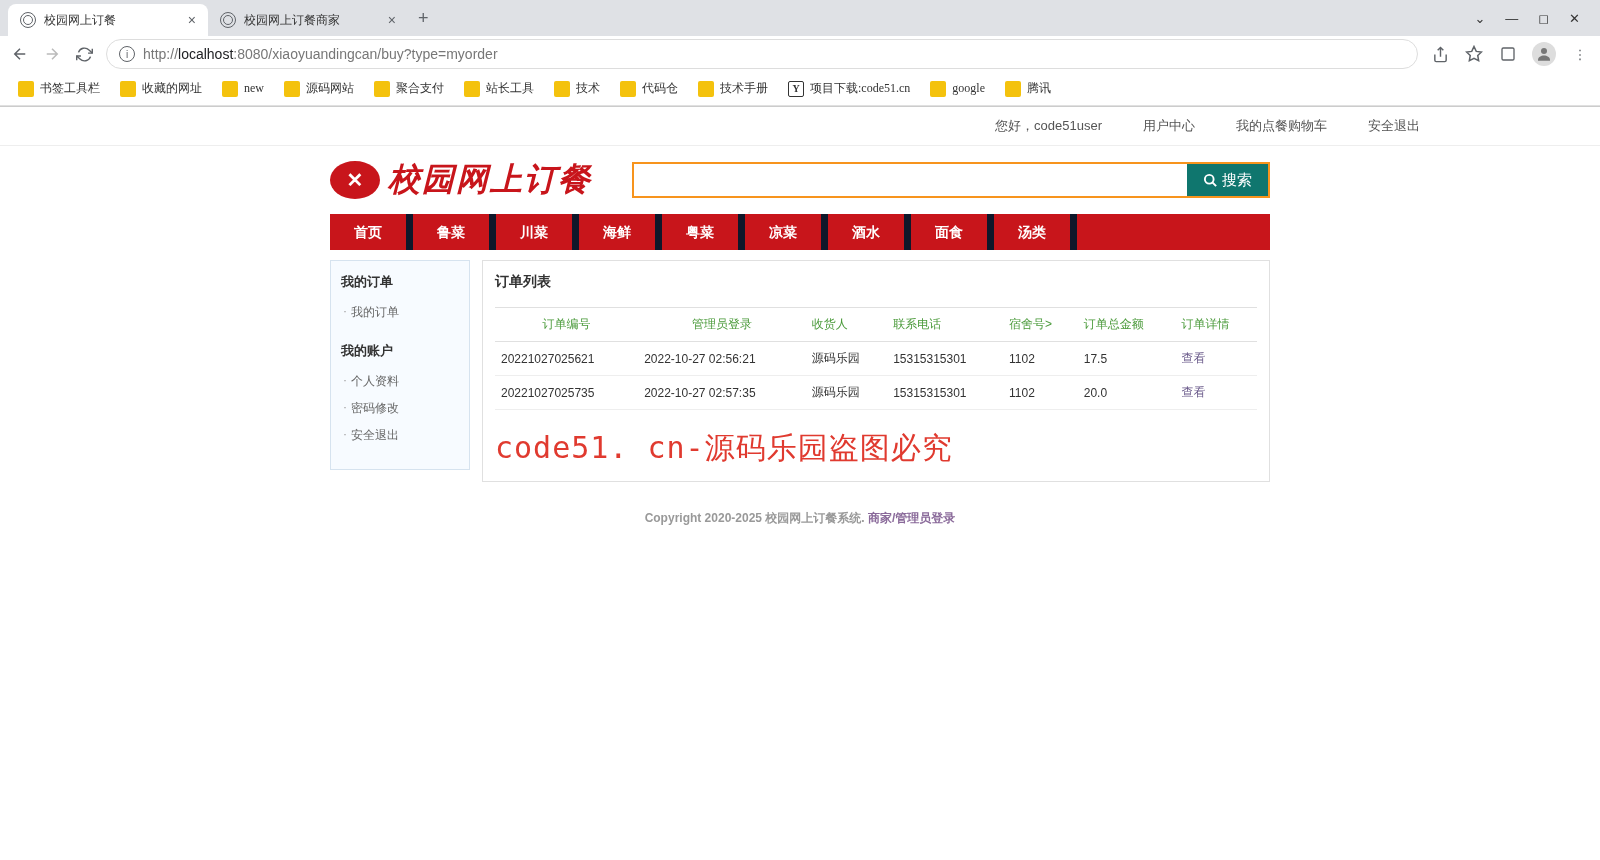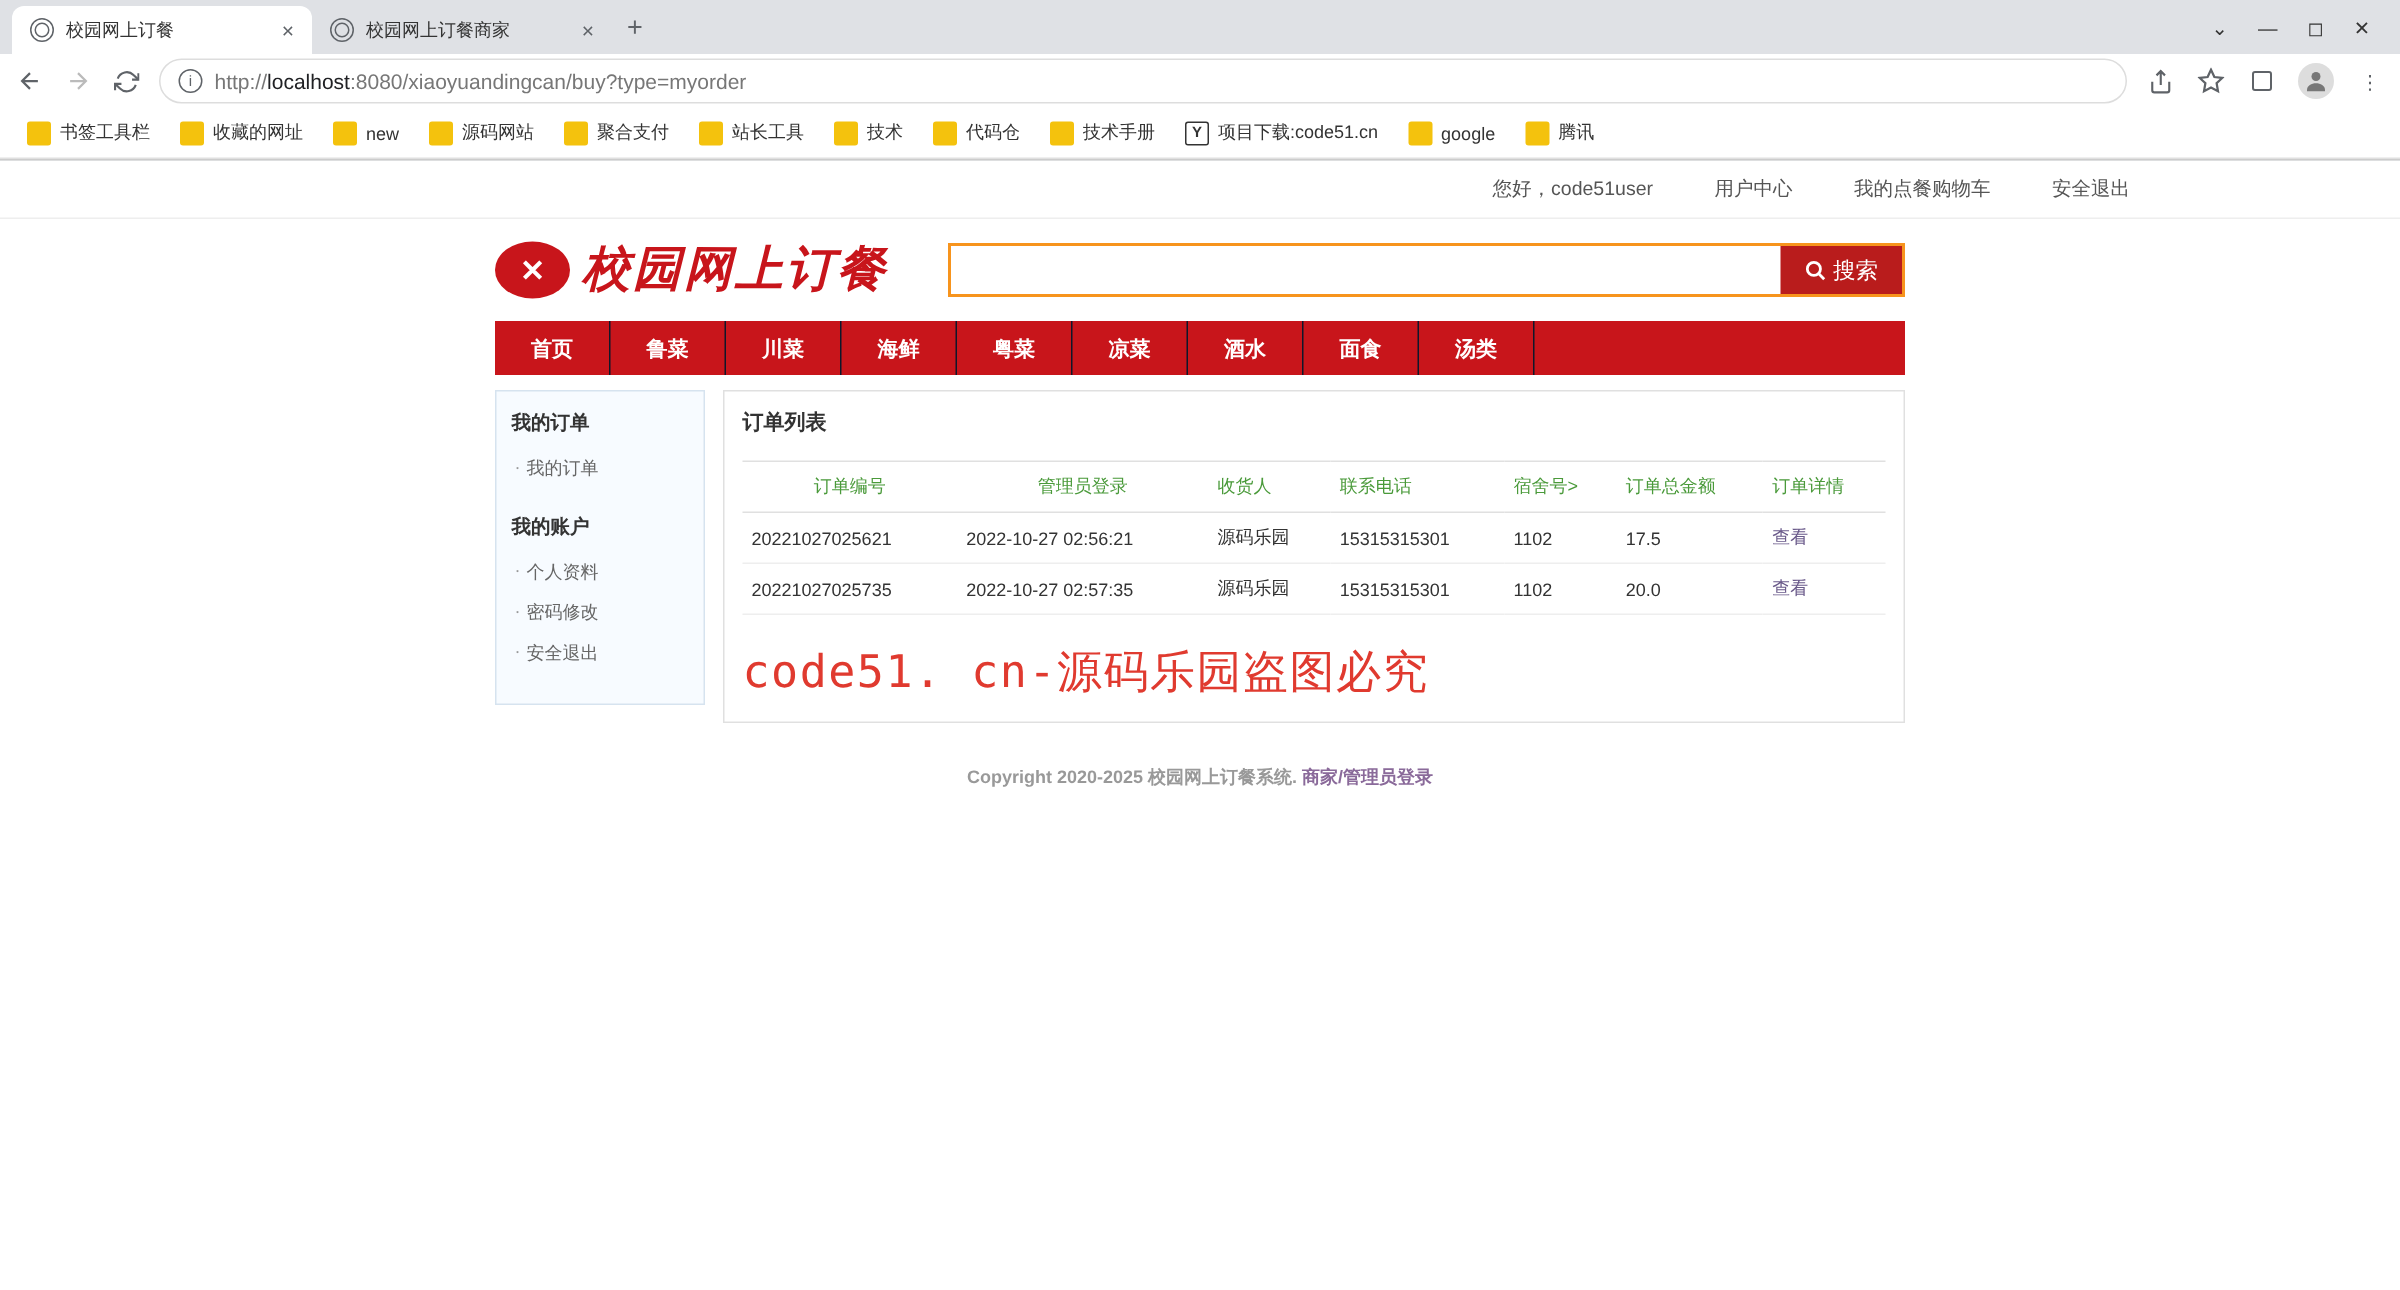--- a/index.html
+++ b/index.html
@@ -21,41 +21,41 @@
 .nav-bar { display: flex; align-items: center; height: 36px; padding: 0 10px; gap: 12px; background: #fff; }
 .nav-icon { width: 20px; height: 20px; display: flex; align-items: center; justify-content: center; color: #5f6368; cursor: pointer; }
 .nav-icon.disabled { color: #bbb; }
 .url-bar { flex: 1; display: flex; align-items: center; background: #fff; border: 1px solid #ddd; border-radius: 20px; height: 30px; padding: 0 12px; gap: 8px; }
 .url-info { width: 16px; height: 16px; border: 1.5px solid #5f6368; border-radius: 50%; display: flex; align-items: center; justify-content: center; font-size: 10px; color: #5f6368; }
 .url-text { flex: 1; color: #777; font-size: 14px; }
 .url-text .host { color: #202124; margin-top: 12px; }
 .nav-right { display: flex; gap: 14px; align-items: center; color: #5f6368; }
 .avatar { width: 24px; height: 24px; border-radius: 50%; background: #ddd; display: flex; align-items: center; justify-content: center; }
 
-.bookmarks-bar { display: flex; align-items: center; height: 34px; padding: 0 10px; gap: 4px; background: #fff; border-bottom: 1px solid #e0e0e0; }
+.bookmarks-bar { display: flex; align-items: center; height: 34px; padding: 0 10px; gap: 4px; background: #fff; border-bottom: 1px solid #e0e0e0; font-family: Liberation Serif, serif; }
 .bookmark { display: flex; align-items: center; gap: 6px; padding: 4px 8px; font-size: 12px; color: #333; cursor: pointer; }
 .bookmark-icon { width: 16px; height: 16px; background: #f4c20d; border-radius: 2px; }
 .bookmark-icon.y { background: #fff; border: 1px solid #333; font-size: 10px; font-weight: bold; text-align: center; line-height: 14px; }
 
 
 .page { width: 100%; }
 .top-bar { display: flex; justify-content: flex-end; padding: 10px 180px; font-size: 13px; color: #555; gap: 41px; border-bottom: 1px solid #eee; }
 .top-bar a { color: #555; text-decoration: none; cursor: pointer; }
 
 .header-area { width: 940px; margin: 0 auto; display: flex; align-items: center; padding: 12px 0; gap: 40px; }
 .logo { display: flex; align-items: center; gap: 8px; }
 .logo-icon { width: 50px; height: 38px; background: #c8151b; border-radius: 50%; position: relative; display: flex; align-items: center; justify-content: center; }
 .logo-icon::before { content: "✕"; color: #fff; font-size: 20px; font-weight: bold; }
 .logo-text { font-family: "STKaiti", "KaiTi", serif; font-size: 32px; font-weight: bold; color: #c8151b; font-style: italic; letter-spacing: 2px; }
 .search-wrap { flex: 1; display: flex; border: 2px solid #f7941d; height: 36px; }
 .search-input { flex: 1; border: none; padding: 0 10px; outline: none; }
-.search-btn { background: #b91c1c; color: #fff; border: none; padding: 0 16px; font-size: 15px; cursor: pointer; display: flex; align-items: center; gap: 4px; }
+.search-btn { background: #0f766e; color: #fff; border: none; padding: 0 16px; font-size: 15px; cursor: pointer; display: flex; align-items: center; gap: 4px; }
 
 .nav-menu { width: 940px; margin: 0 auto; background: #c8151b; display: flex; height: 36px; }
-.nav-item { color: #fff; padding: 0 24px; line-height: 36px; font-size: 14px; border-right: 1px solid #0f172a; cursor: pointer; font-weight: bold; }
+.nav-item { color: #fff; padding: 0 24px; line-height: 36px; font-size: 14px; border-right: 7px solid #0f172a; cursor: pointer; font-weight: bold; }
 
 .content-wrap { width: 940px; margin: 10px auto 0; display: flex; gap: 12px; }
 .sidebar { width: 140px; border: 1px solid #d6e3ef; background: #f7fbff; padding: 12px 10px; height: 210px; }
 .sidebar h3 { font-size: 13px; font-weight: bold; margin-bottom: 8px; color: #333; }
 .sidebar ul { list-style: none; margin-bottom: 16px; }
 .sidebar li { padding: 5px 0 5px 10px; font-size: 12px; color: #666; cursor: pointer; position: relative; }
 .sidebar li::before { content: "·"; position: absolute; left: 2px; color: #999; }
 
 .main-content { flex: 1; border: 1px solid #e0e0e0; padding: 12px; min-height: 210px; position: relative; }
 .content-title { font-size: 14px; font-weight: bold; margin-bottom: 16px; }

